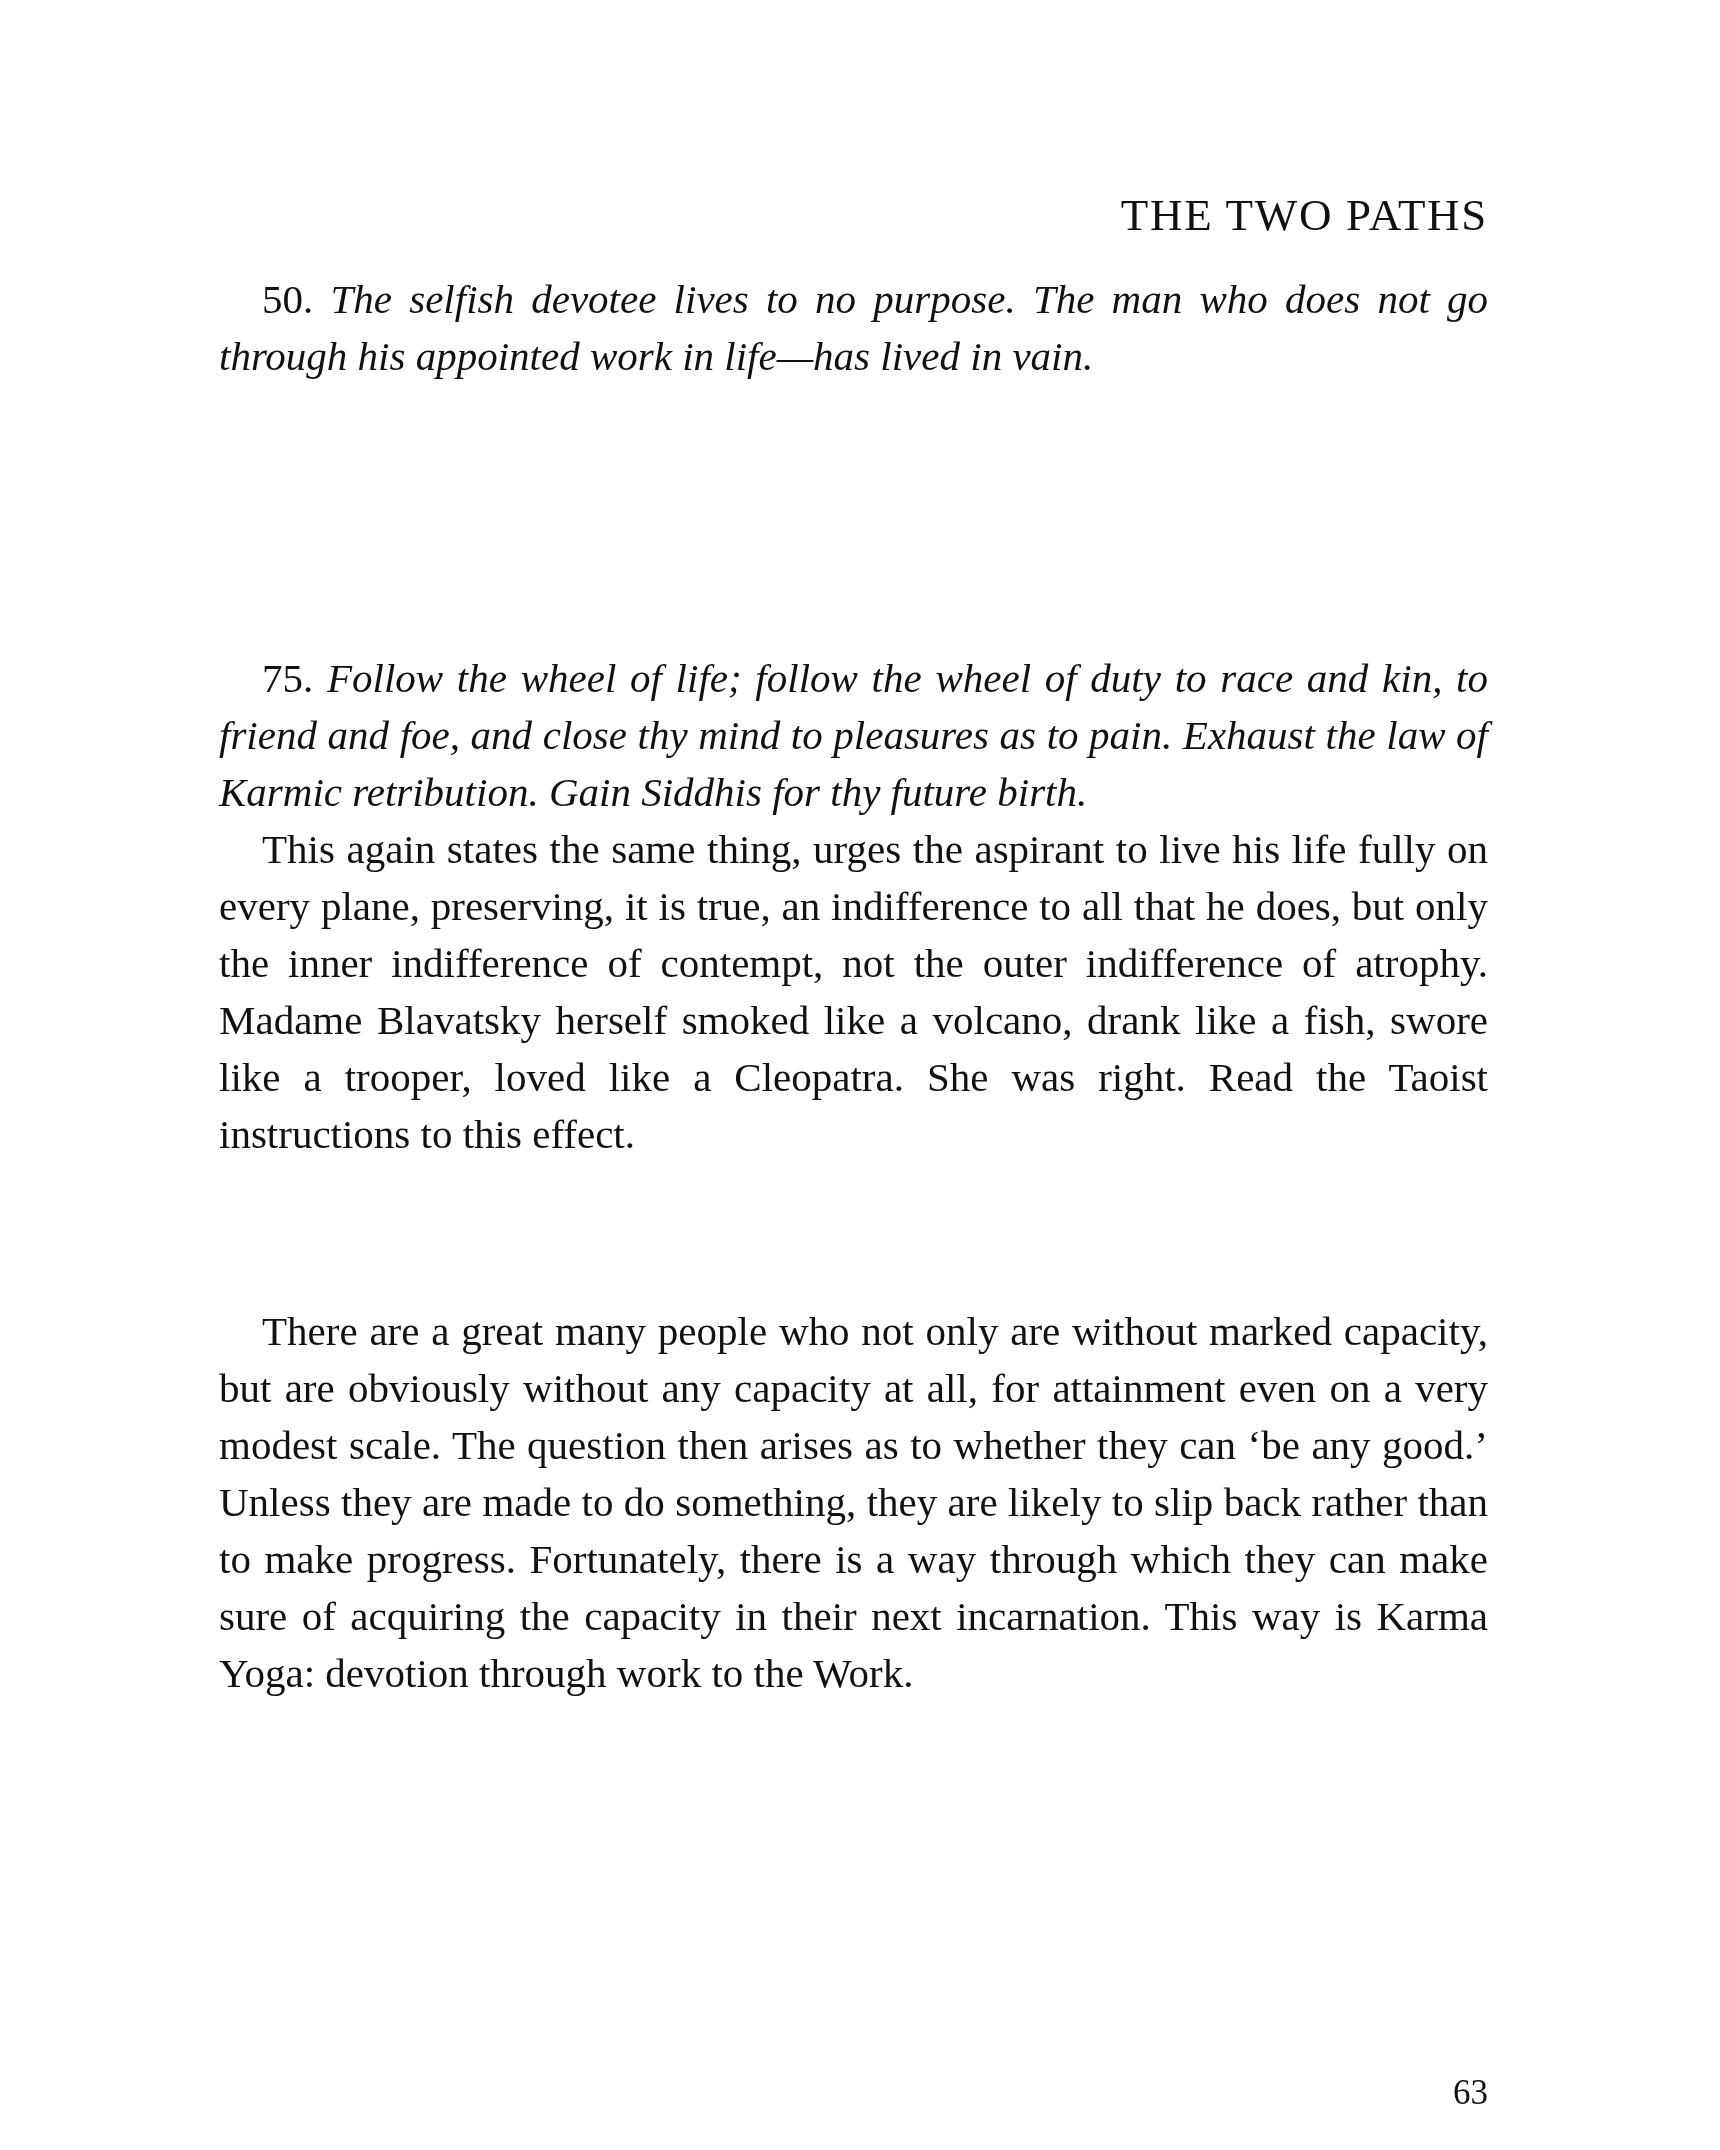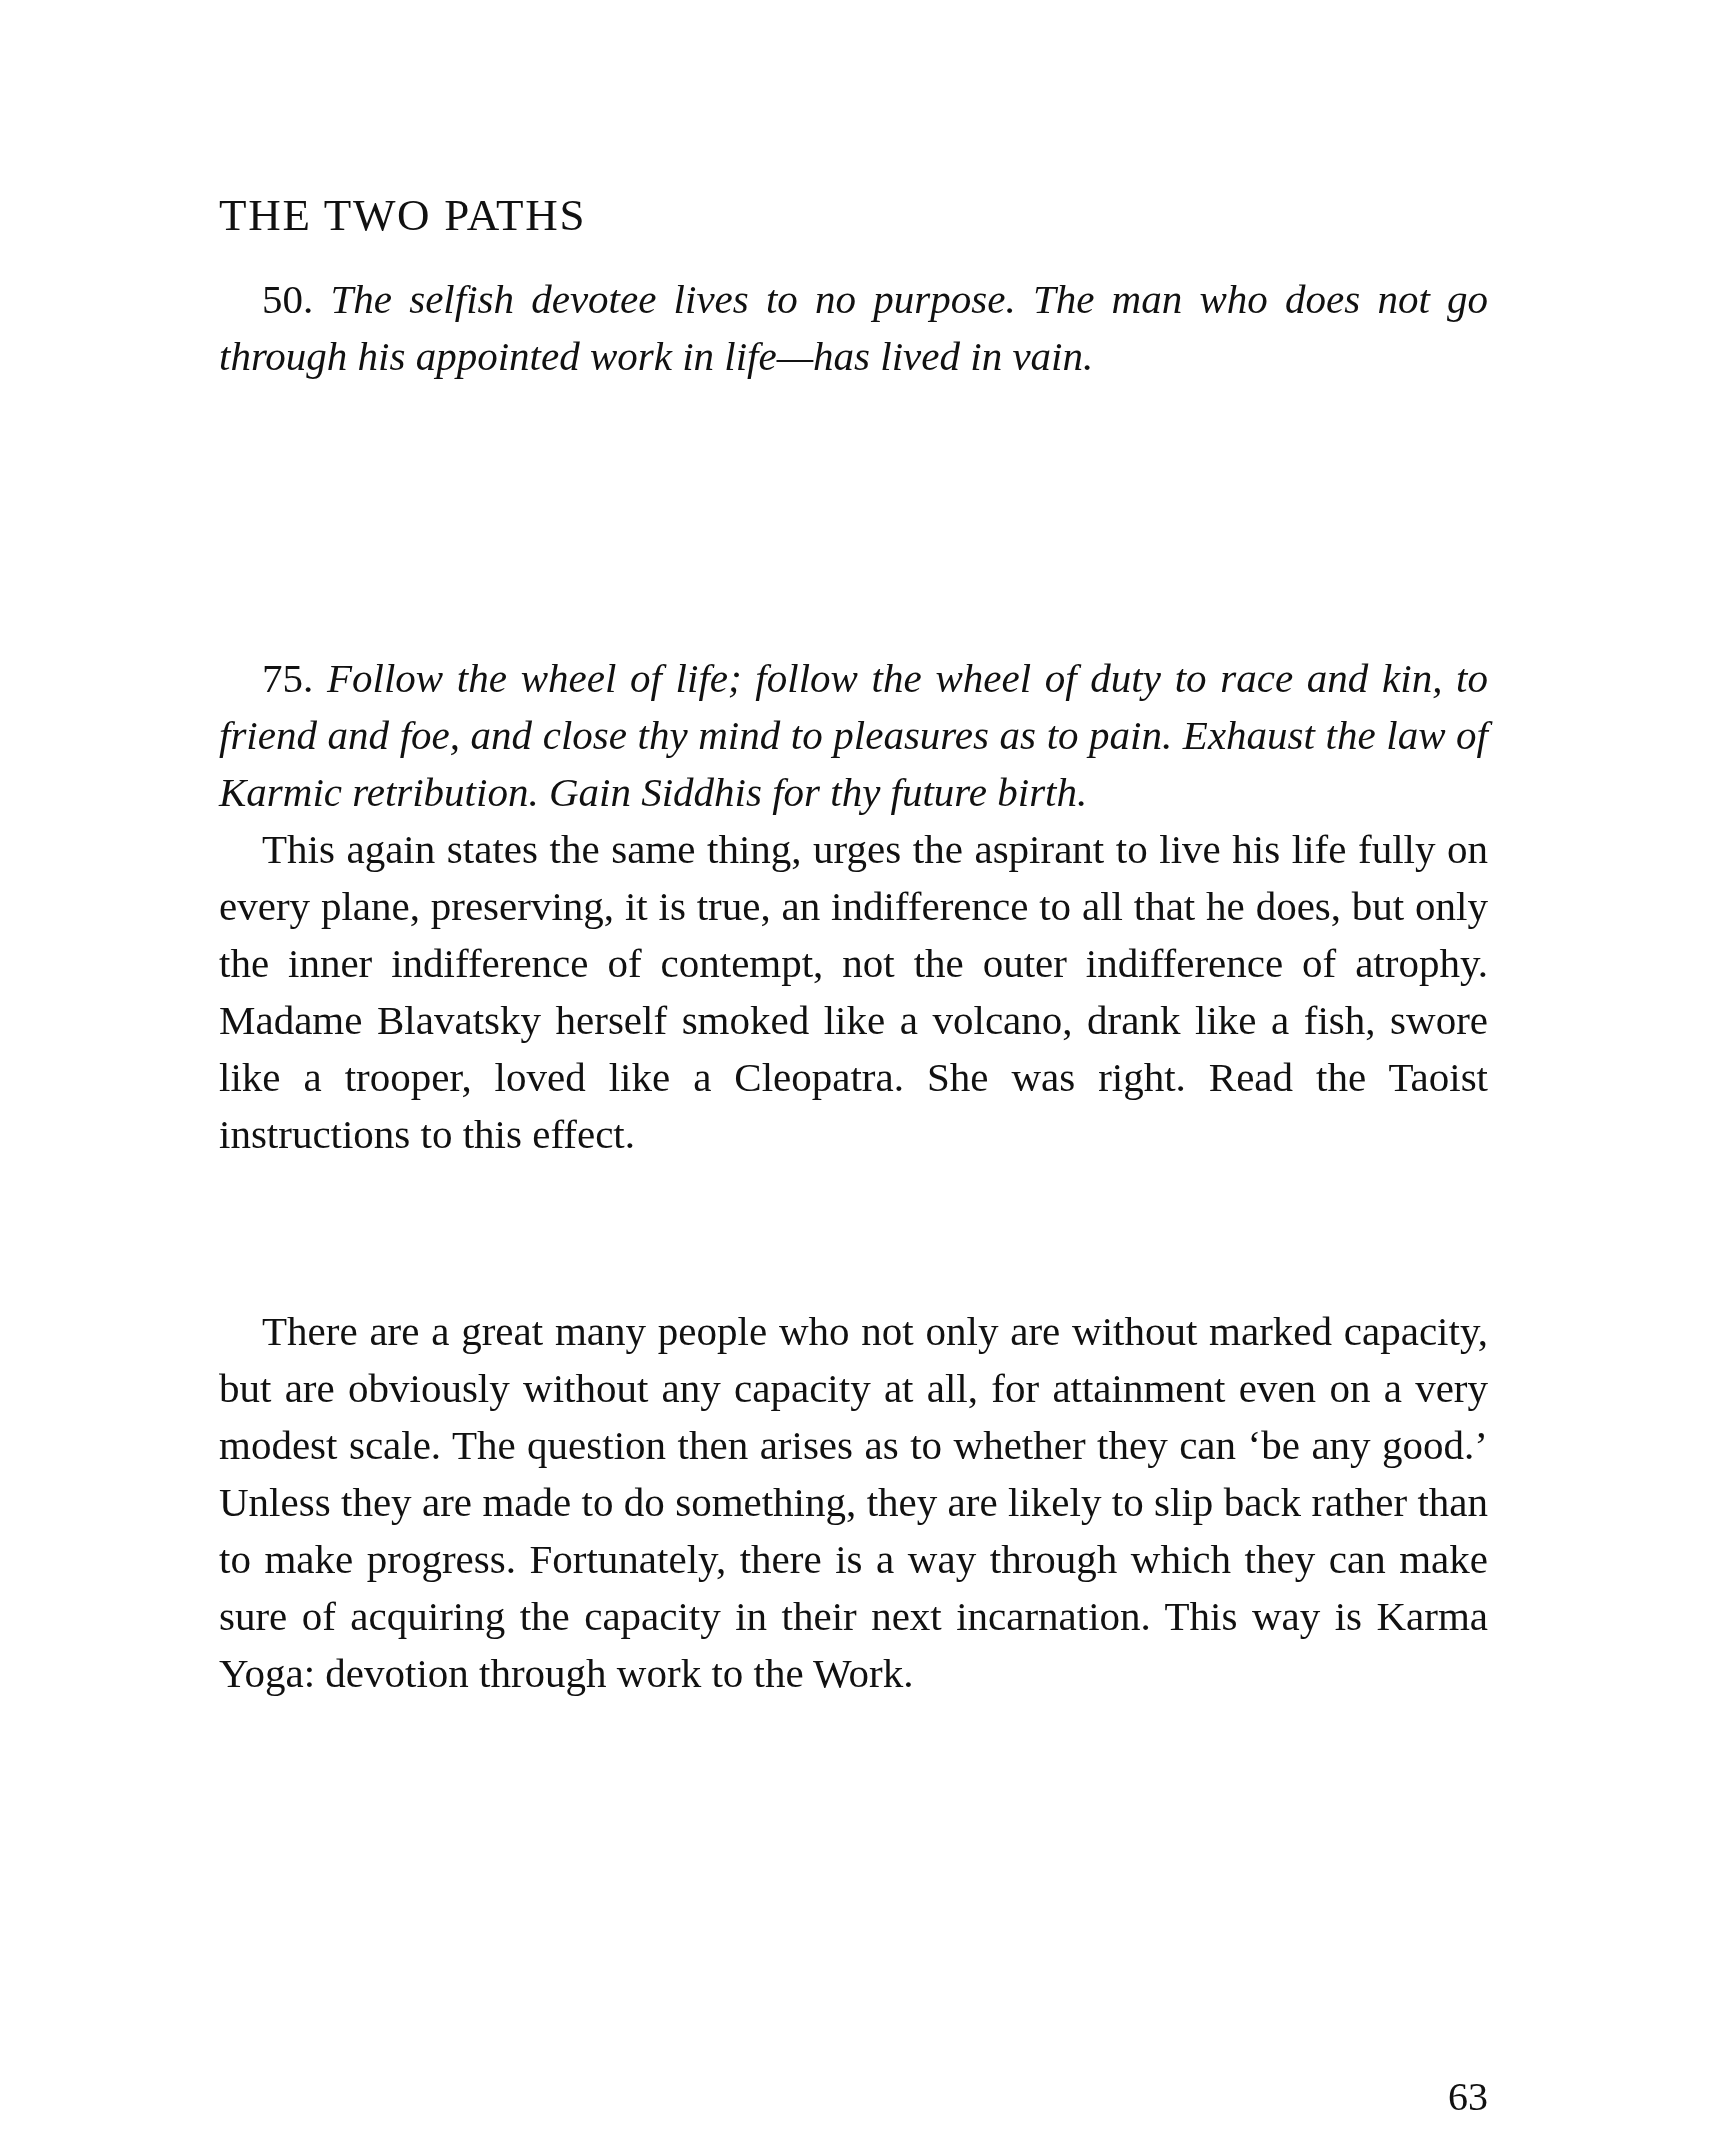--- a/index.html
+++ b/index.html
@@ -1,26 +1,26 @@
 <!DOCTYPE html>
 <html style="font-size:6.9px"><head>
 <meta charset="utf-8">
 <style>
   html,body{margin:0;padding:0;background:#fff;}
   body{width:1721px;height:2344px;position:relative;overflow:hidden;
        font-family:"Liberation Serif","DejaVu Serif",serif;color:#111;}
   .page{position:absolute;left:219px;top:0;width:1269px;}
-  .title{position:absolute;left:0;width:1269px;top:189px;text-align:left;
+  .title{position:absolute;left:0;width:1269px;top:189px;text-align:right;
          font-size:45px;letter-spacing:1.7px;}
   .block{position:absolute;left:0;width:1269px;font-size:41px;line-height:57px;
          text-align:justify;text-align-last:left;}
   .block p{margin:0;text-indent:43px;}
   .verse{font-style:italic;}
   .num{font-style:normal;}
-  .pagenum{position:absolute;right:0;top:2073px;font-size:40px;}
+  .pagenum{position:absolute;right:0;top:2073px;font-size:35px;}
 </style>
 </head>
 <body>
 
 <div class="page">
   <div class="title">THE TWO PATHS</div>
 
   <div class="block" style="top:271px;">
     <p class="verse"><span class="num">50.</span> <span>The selfish devotee lives to no purpose. The man who does not go through his appointed work in life—has lived in vain.</span></p>
   </div>

